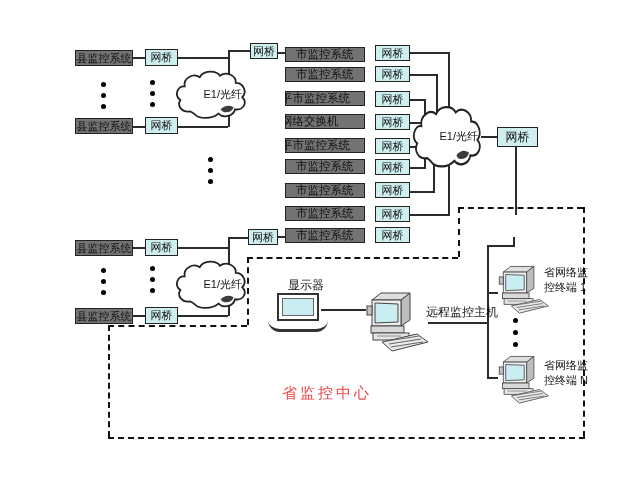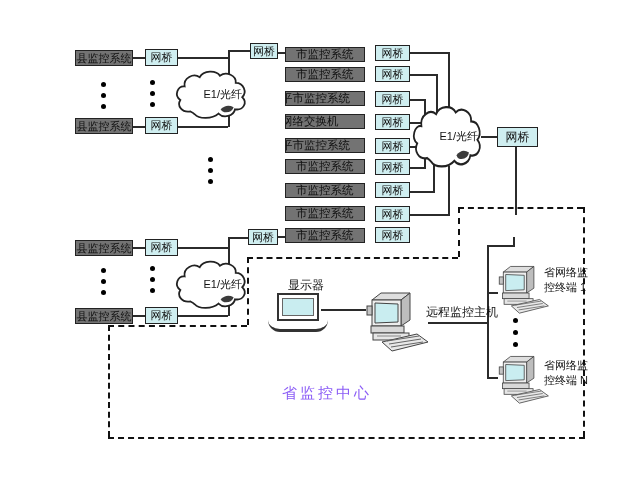--- a/index.html
+++ b/index.html
@@ -18,21 +18,21 @@
   .dash-h{position:absolute;height:0;border-top:2px dashed #111;}
   .dash-v{position:absolute;width:0;border-left:2px dashed #111;}
   .dotcol{position:absolute;display:flex;flex-direction:column;gap:6px;}
   .dot{width:5px;height:5px;border-radius:50%;background:#000;}
   .cloud{position:absolute;}
   .cloud-label{position:absolute;font-size:11px;text-align:right;width:60px;}
   .lbl{position:absolute;font-size:11px;white-space:nowrap;padding-left:20px;}
   .tv{position:absolute;left:277px;top:293px;width:42px;height:28px;border:2px solid #333;background:#fff;box-sizing:border-box;}
   .tv-screen{position:absolute;left:3px;top:3px;right:3px;bottom:3px;background:var(--screen,#c9edf0);border:1px solid #666;}
   .tv-base{position:absolute;left:268px;top:320px;width:60px;height:9px;border-bottom:3px solid #333;border-radius:0 0 30px 30px;}
-  .center-label{position:absolute;left:282px;top:384px;font-size:15px;letter-spacing:3px;color:#8b5cf6;}
+  .center-label{position:absolute;left:282px;top:384px;font-size:15px;letter-spacing:3px;color:#ef4444;}
   .watermark{position:absolute;right:12px;top:459px;font-size:18px;color:var(--watermark-color,#d9d9d9);font-weight:bold;letter-spacing:1px;}
   svg{position:absolute;overflow:visible;}
 </style>
 </head>
 <body>
 
 <div id="stage">
 
   <div class="hline" style="left:133px;top:57px;width:12px"></div>
   <div class="hline" style="left:178px;top:57px;width:50px"></div>

